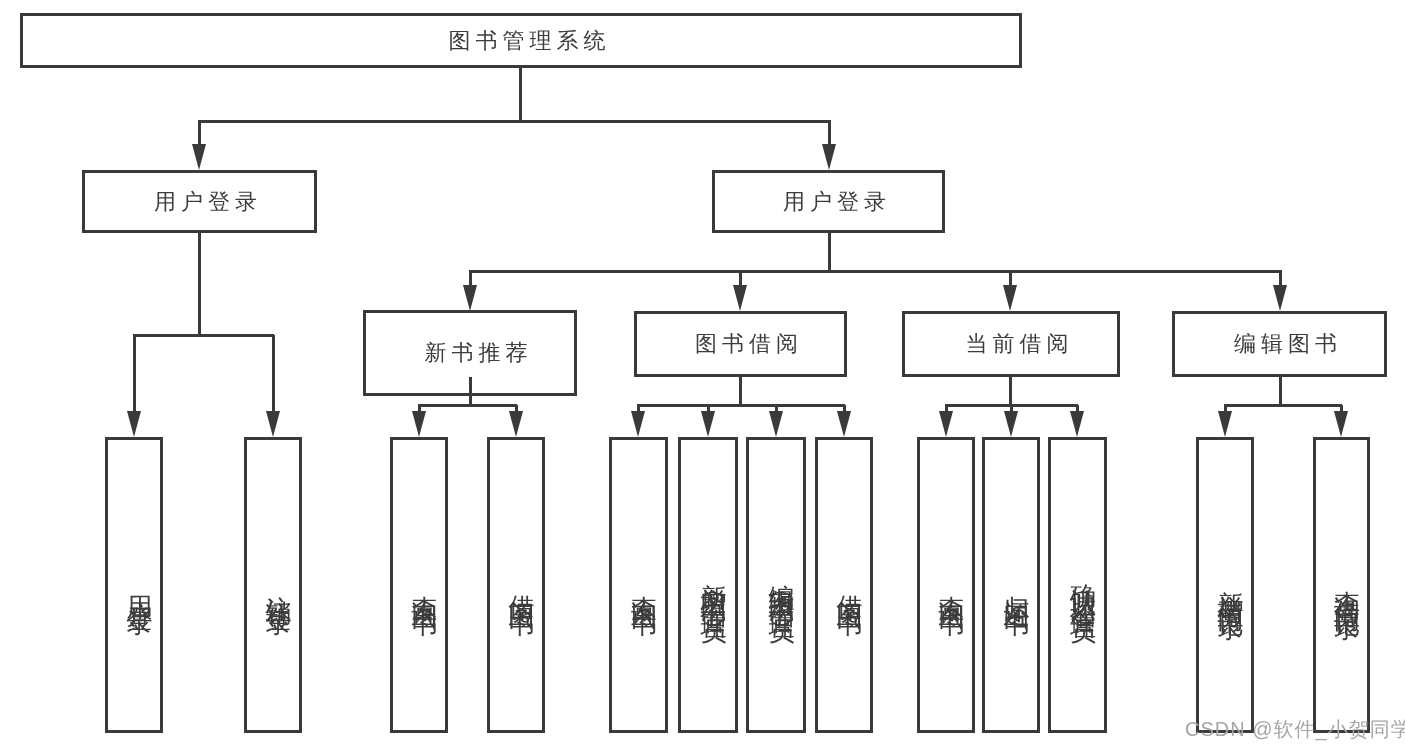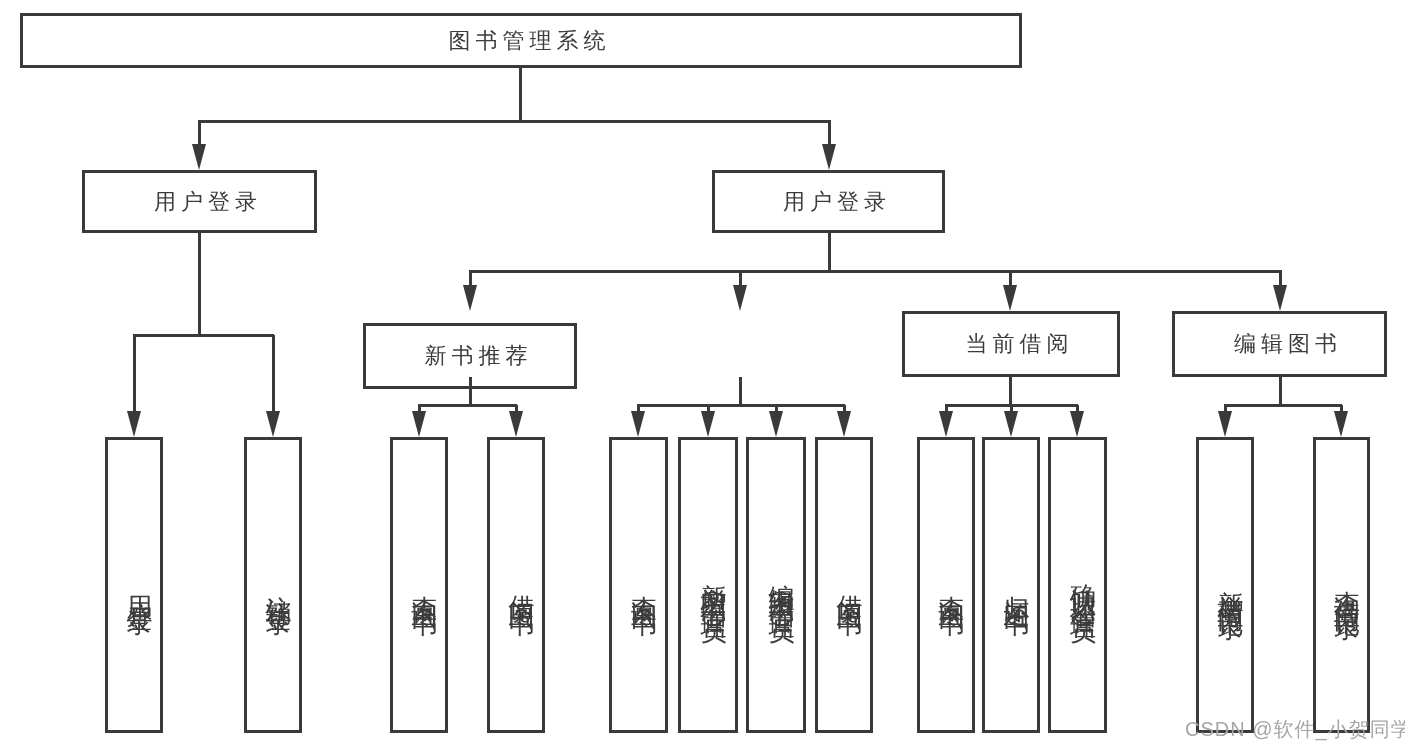--- a/index.html
+++ b/index.html
@@ -73,22 +73,25 @@
     <span class="lbl">图书管理系统</span>
   </div>
 
   <div class="node h" style="left:82px;top:170px;width:235px;height:63px">
     <span class="lbl">用户登录</span>
   </div>
   <div class="node h" style="left:712px;top:170px;width:233px;height:63px">
     <span class="lbl">用户登录</span>
   </div>
 
-  <div class="node h" style="left:363px;top:323px;width:214px;height:66px">
+  <div class="node h" style="left:363px;top:310px;width:214px;height:86px">
     <span class="lbl">新书推荐</span>
+  </div>
+  <div class="node h" style="left:634px;top:311px;width:213px;height:66px">
+    <span class="lbl">图书借阅</span>
   </div>
   <div class="node h" style="left:902px;top:311px;width:218px;height:66px">
     <span class="lbl">当前借阅</span>
   </div>
   <div class="node h" style="left:1172px;top:311px;width:215px;height:66px">
     <span class="lbl">编辑图书</span>
   </div>
 
   <div class="node v" style="left:105px;top:437px;width:58px;height:296px">
     <span class="lbl">用户登录</span>

